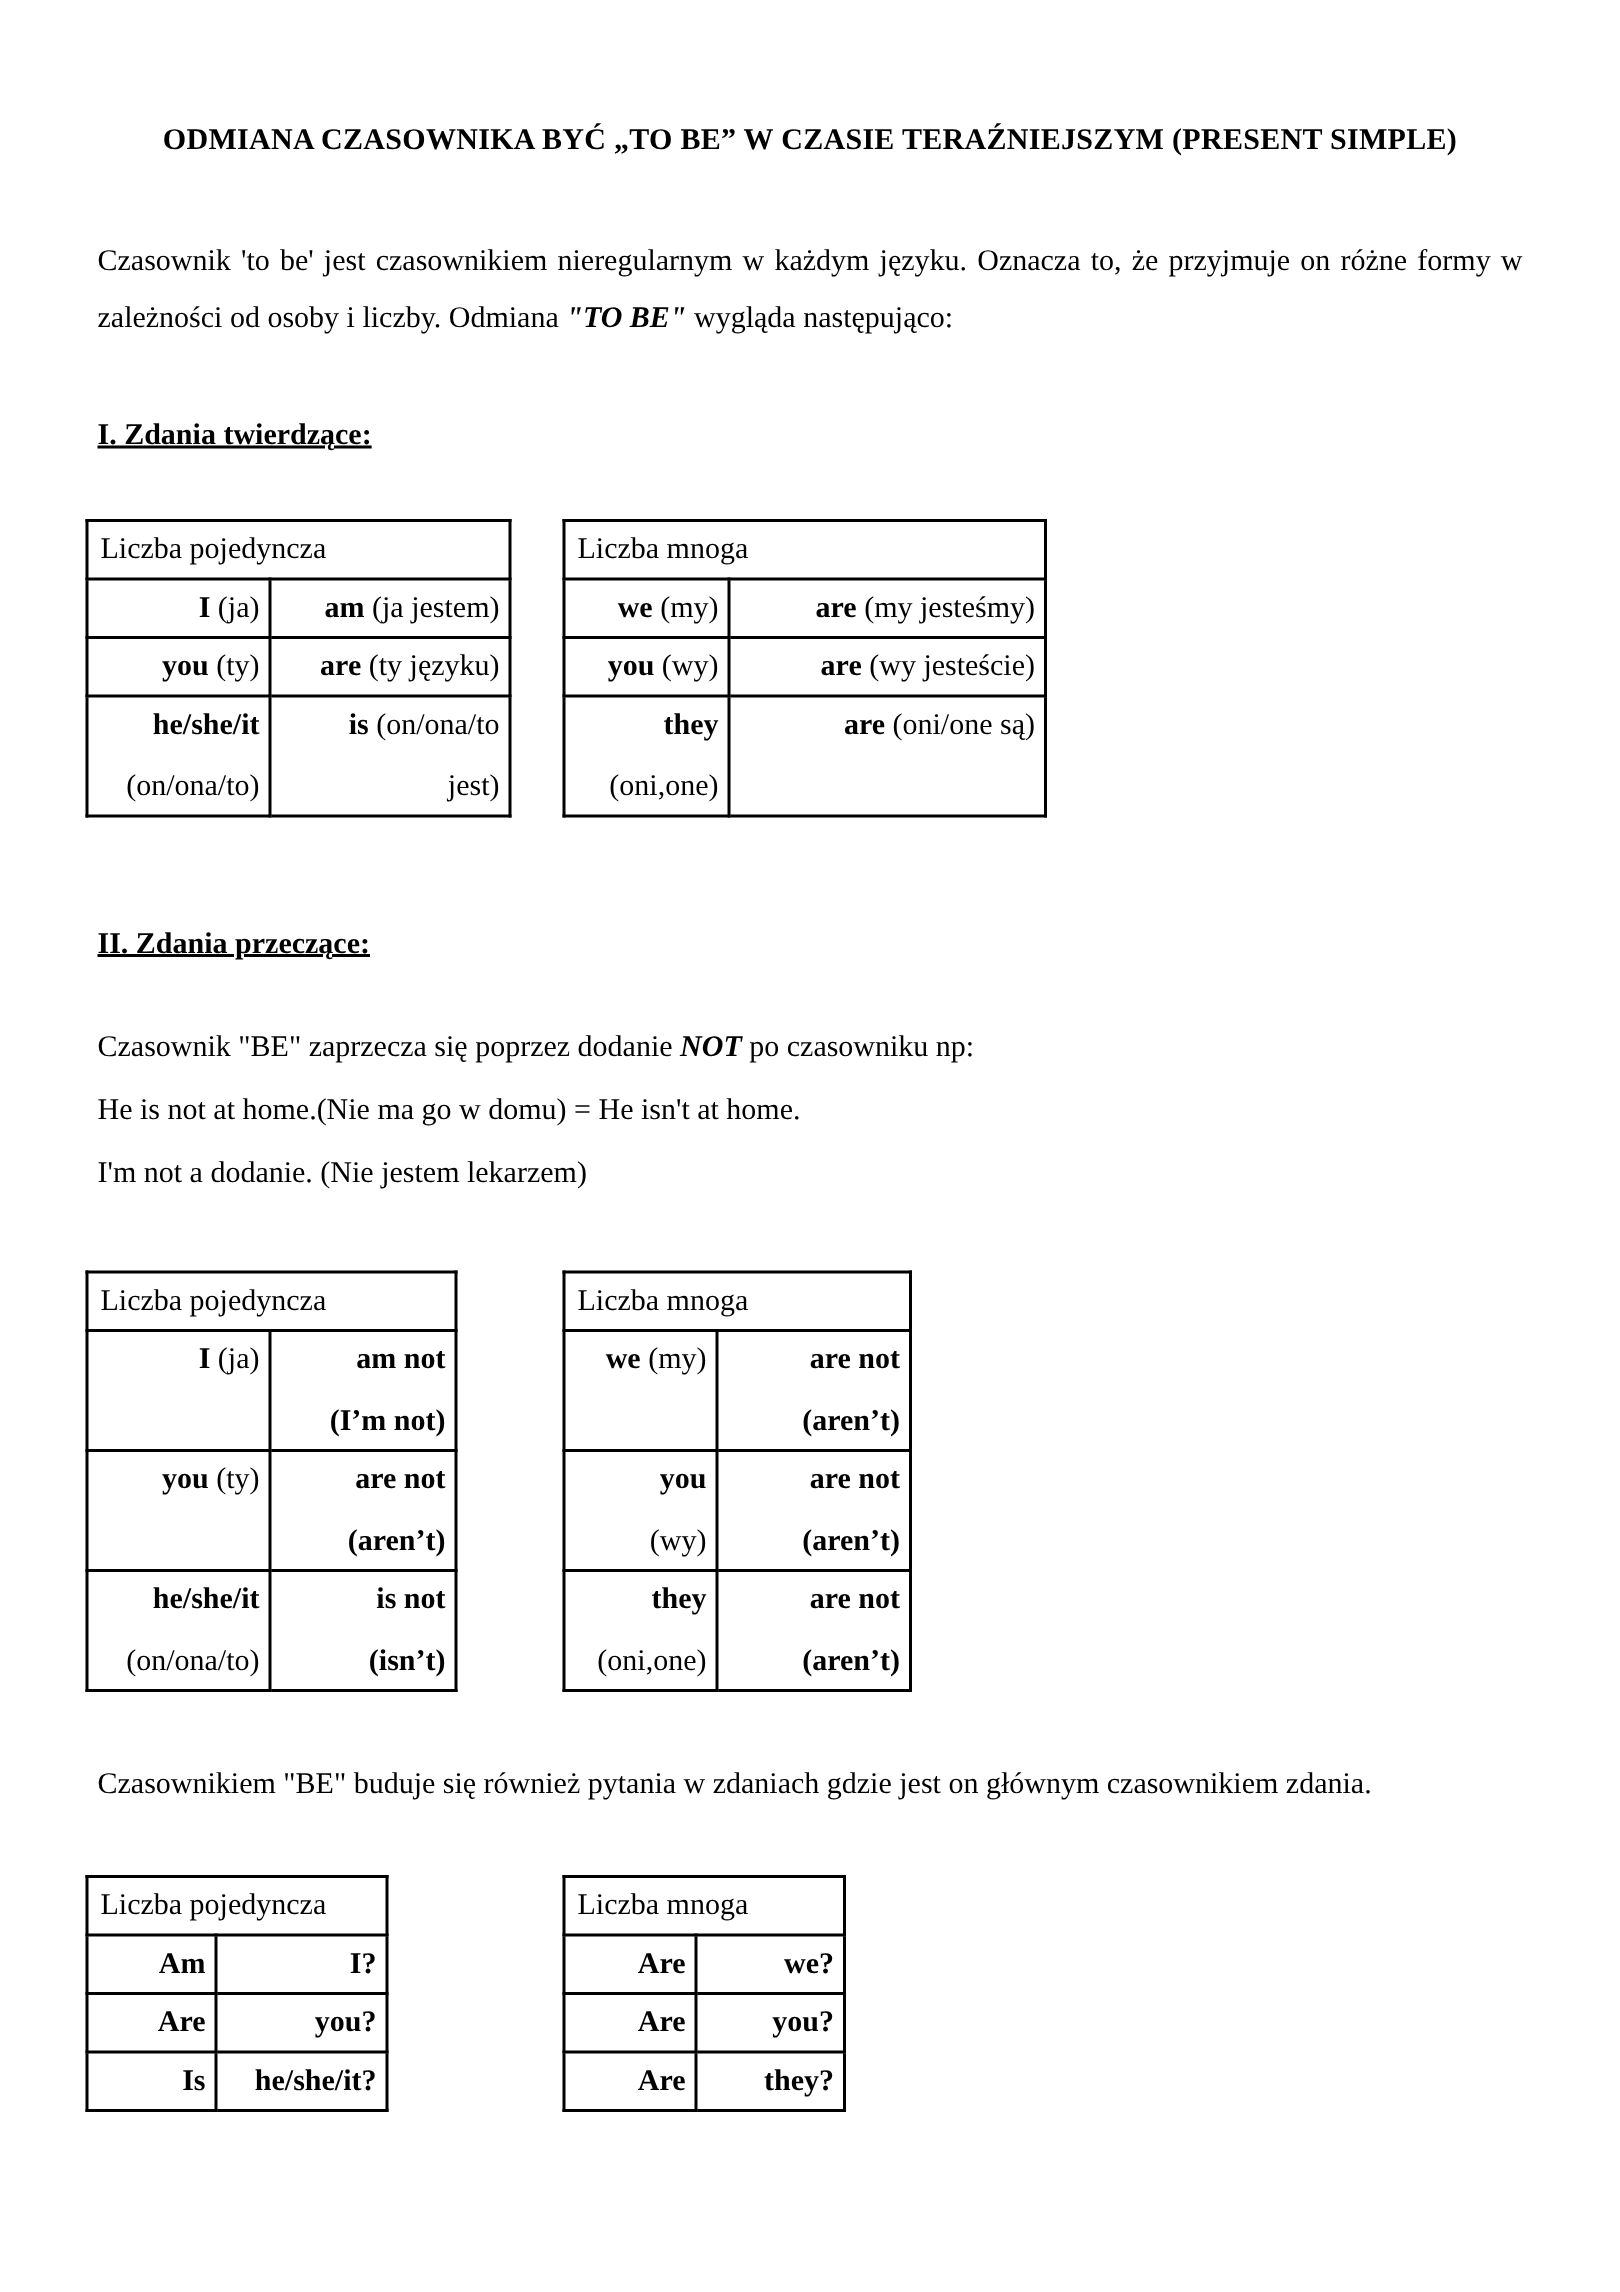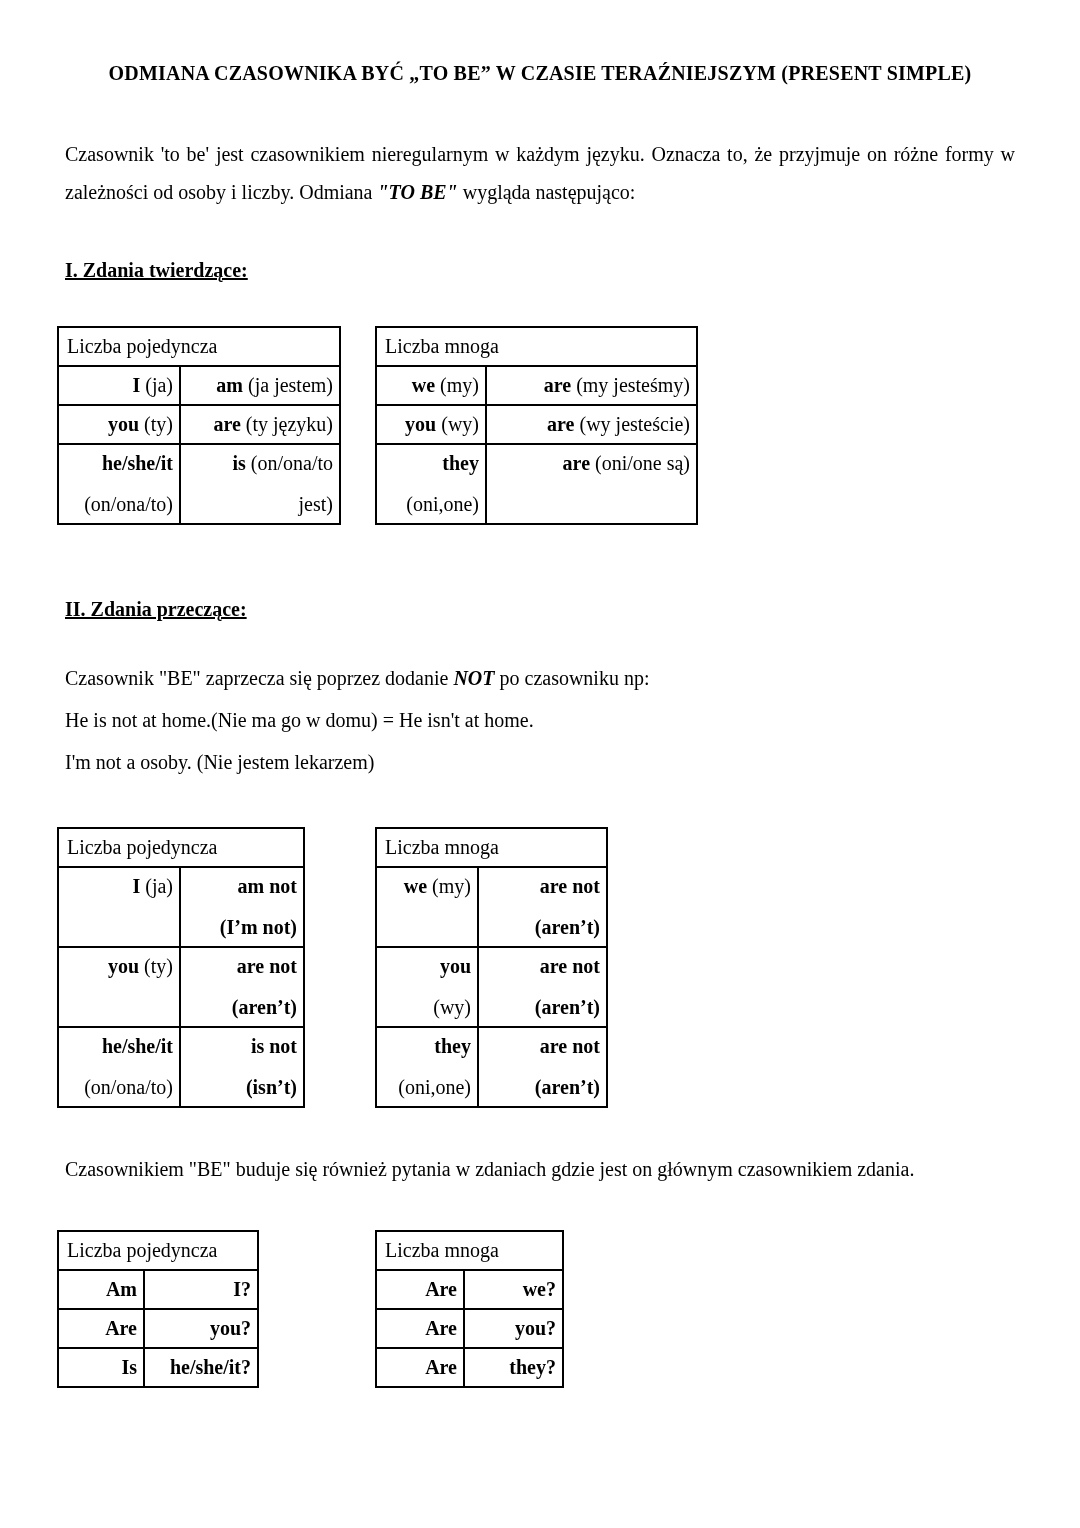--- a/index.html
+++ b/index.html
@@ -7,21 +7,21 @@
   body {
     font-family: "Liberation Serif", "DejaVu Serif", serif;
     font-size: 20px;
     color: #000000;
   }
   .page {
     position: relative;
     width: 1080px;
     height: 1528px;
     background: #ffffff;
-    padding: 62px 65px 0 65px;
+    padding: 82px 65px 0 65px;
     overflow: hidden;
   }
   .title {
     text-align: center;
     font-weight: bold;
     font-size: 20px;
     letter-spacing: 0.2px;
   }
   .intro {
     margin-top: 50px;
@@ -119,21 +119,21 @@
       </tr>
     </tbody>
       </table>
   </div>
 
   <div class="sec-heading" style="margin-top:73px">II. Zdania przeczące:</div>
 
   <div class="para-block">
     <div><span>Czasownik "BE" zaprzecza się poprzez dodanie </span><span class="bi">NOT</span><span> po czasowniku np:</span></div>
     <div>He is not at home.(Nie ma go w domu) = He isn't at home.</div>
-    <div>I'm not a osoby. (Nie jestem lekarzem)</div>
+    <div>I'm not a dodanie. (Nie jestem lekarzem)</div>
   </div>
 
   <div class="pair">
     <div class="first">
       <table style="width:246px">
         <colgroup>
             <col style="width:122px">
             <col style="width:124px">
           </colgroup>
         <tbody>

